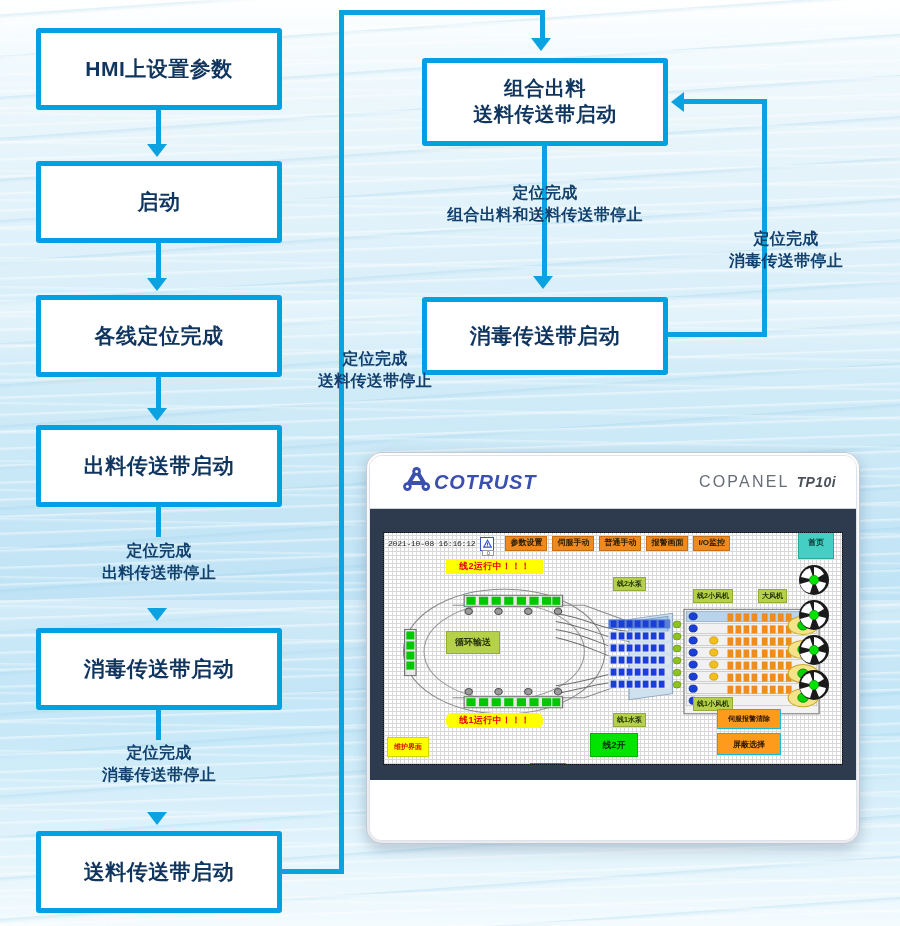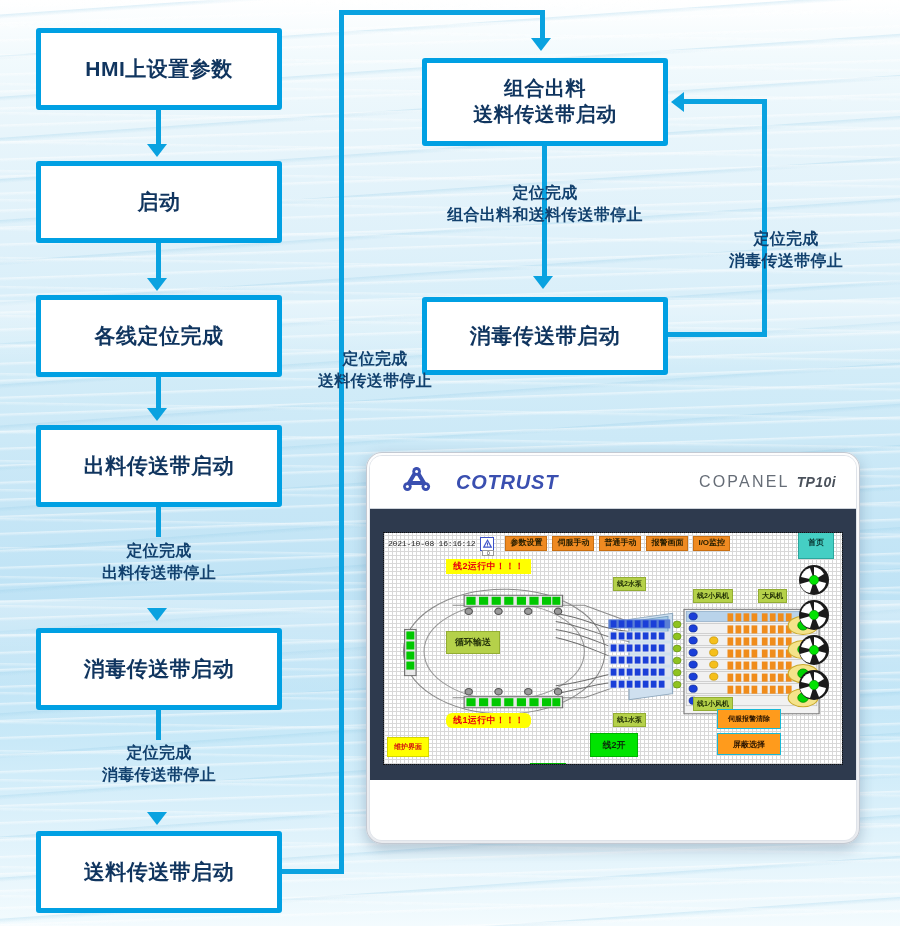--- a/index.html
+++ b/index.html
@@ -100,21 +100,21 @@
     border:1px solid #dfe3e9;
     overflow:hidden;
   }
   .dev-header {
     position:absolute; left:0; right:0; top:0; height:53px;
     background:#ffffff;
     border-bottom:1px solid #cfd4db;
     display:flex; align-items:center; justify-content:space-between;
     padding: 0 20px 0 32px;
   }
-  .brand { display:flex; align-items:center; gap:24px; }
+  .brand { display:flex; align-items:center; gap:2px; }
   .brand-name {
     color:#3a4fb0; font-size:20px; font-weight:900;
     font-style: italic; letter-spacing:.8px;
   }
   .model { display:flex; align-items:baseline; gap:7px; }
   .model-main { color:#666d77; font-size:16px; letter-spacing:2.2px; }
   .model-sub { color:#4a515b; font-size:14px; font-style:italic; font-weight:700; letter-spacing:.4px; }
 
   .dev-screen {
     position:absolute; left:0; right:0; top:53px; height:273px;
@@ -154,21 +154,21 @@
   }
   .hmi-btn {
     background:#ef8a21; color:#2b2000; font-weight:700;
     font-size:8px; padding:2px 4px; white-space:nowrap;
     border:1px solid #c96f12; line-height:1.1;
   }
   .hmi-btn.home { background:#45cfc4; border-color:#2ba79d; color:#06302c; margin-left:auto; margin-right:6px; padding:10px 9px; }
 
   .banner {
     position:absolute; background:#ffff00; color:#e8000d;
-    font-weight:700; font-size:9px; padding:1px 7px; white-space:nowrap;
+    font-weight:700; font-size:9px; padding:1px 13px; white-space:nowrap;
     letter-spacing:.4px;
   }
   .tag {
     position:absolute; background:#b5d14a; color:#1e2d05;
     font-weight:700; font-size:7px; padding:1px 3px; white-space:nowrap;
     border:1px solid #93ad33;
   }
   .greenbtn {
     position:absolute; background:#00e400; color:#0a2d0a;
     font-weight:700; font-size:9px; padding:3px 6px; white-space:nowrap;

